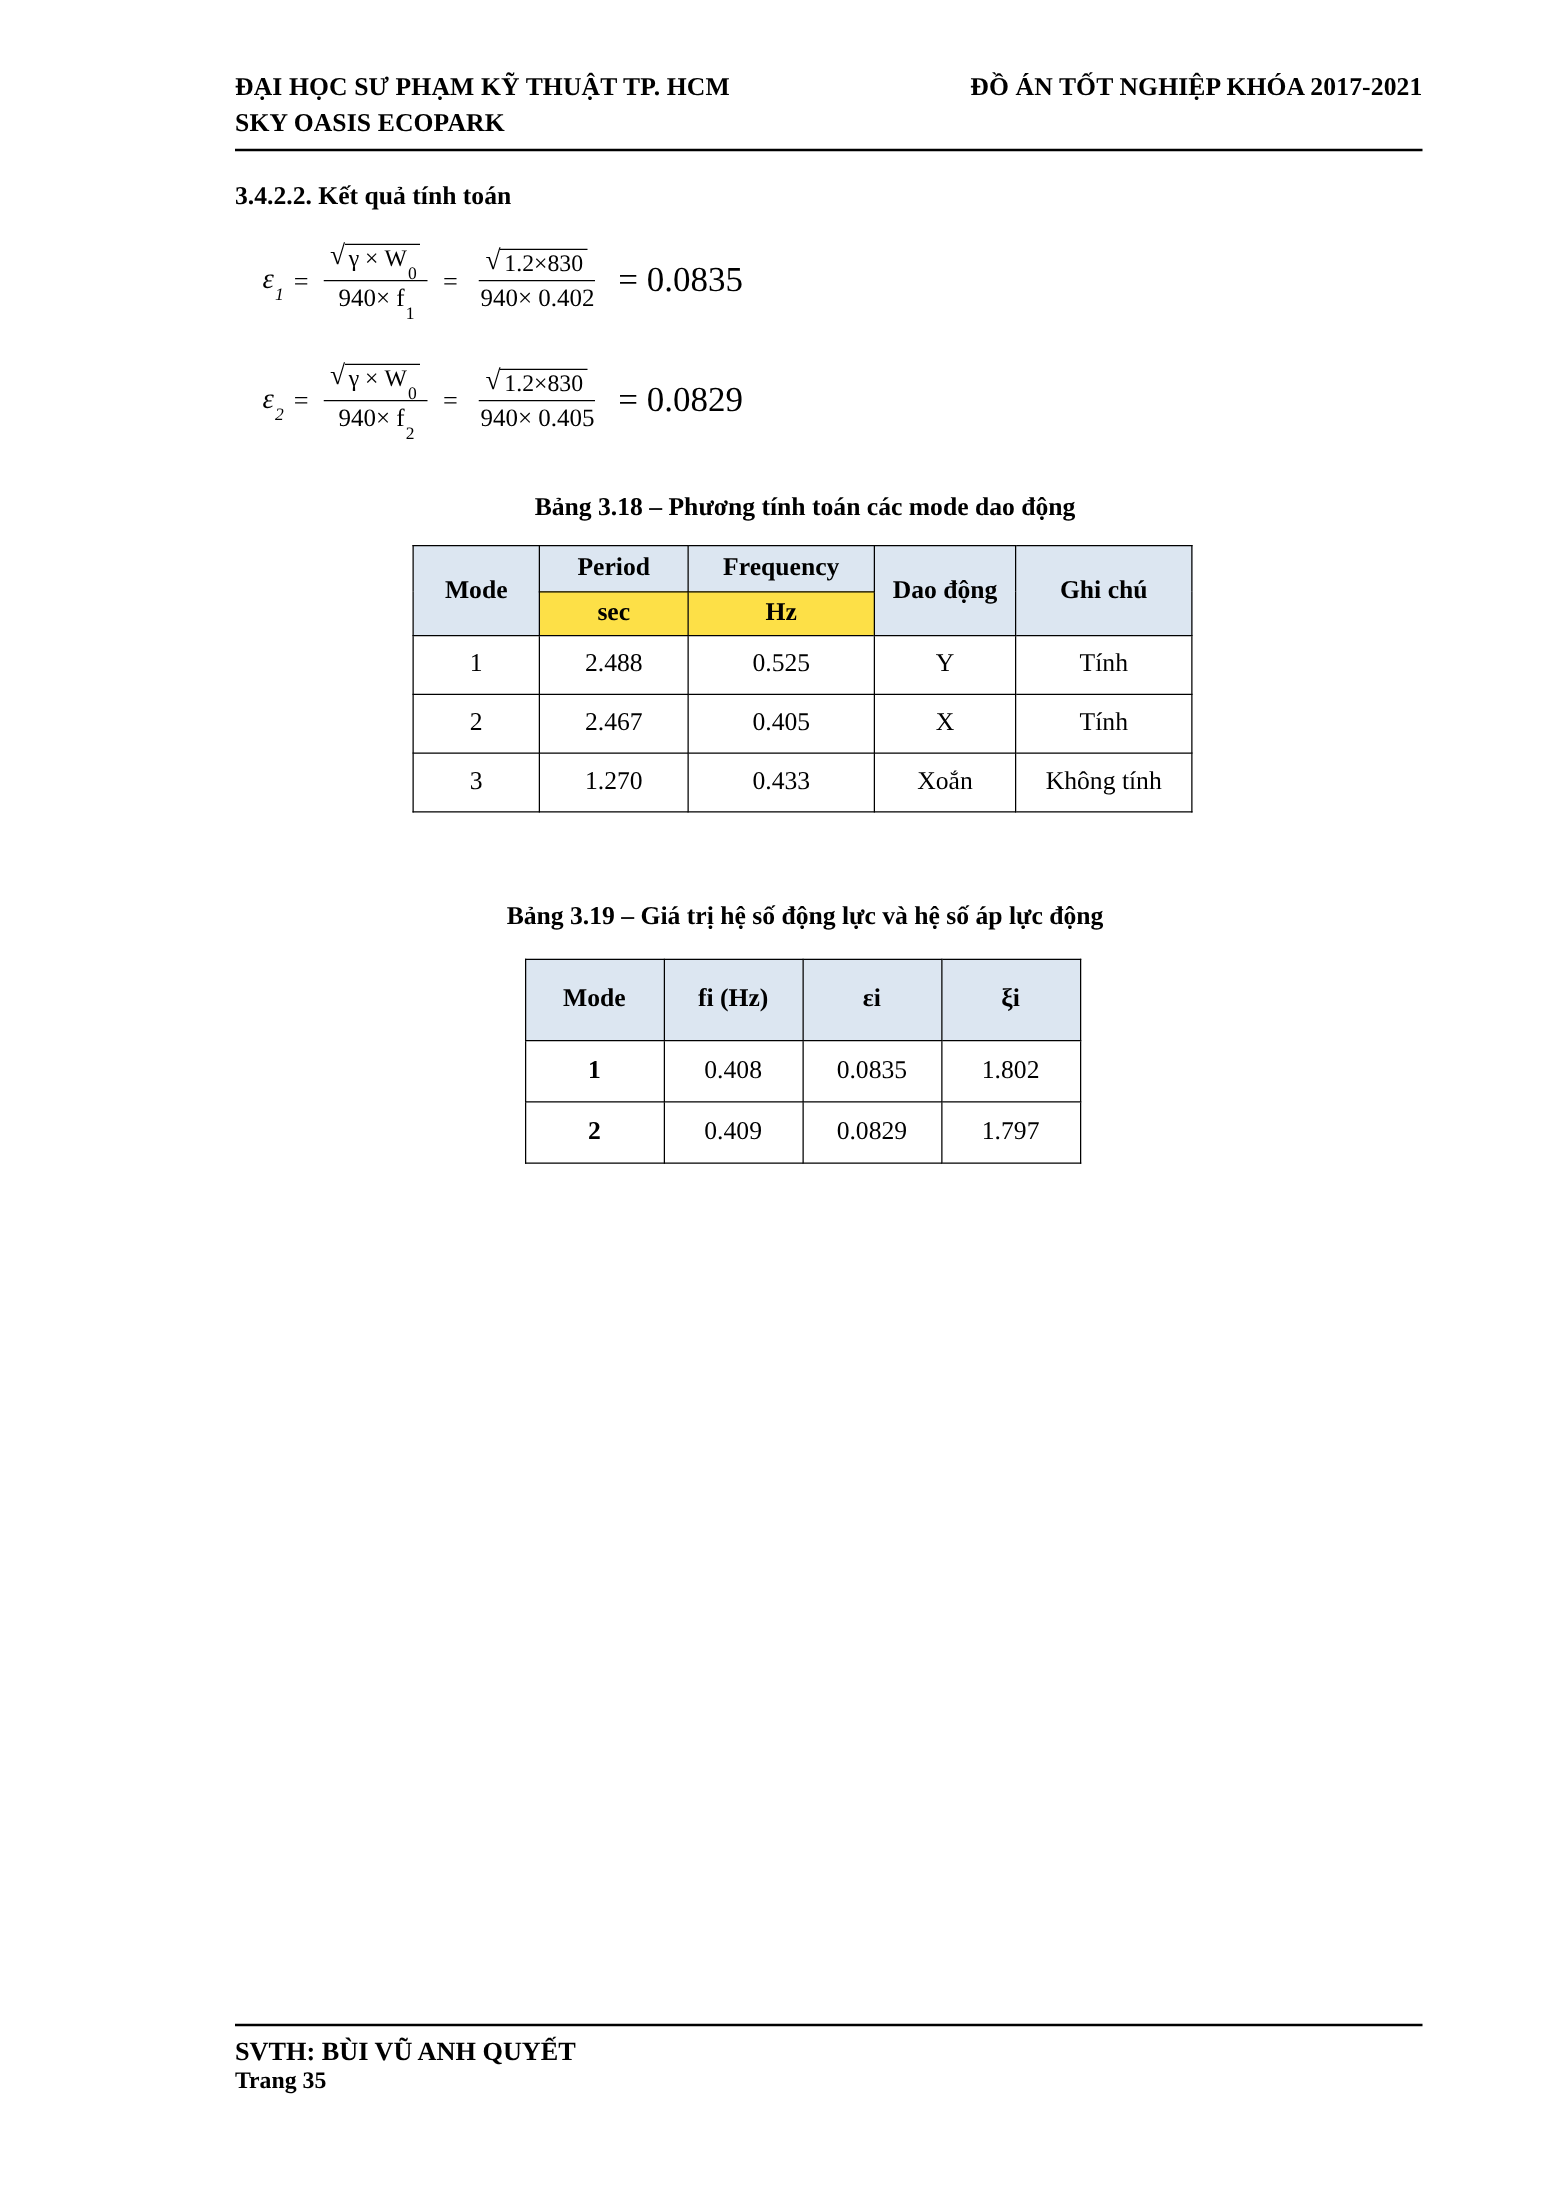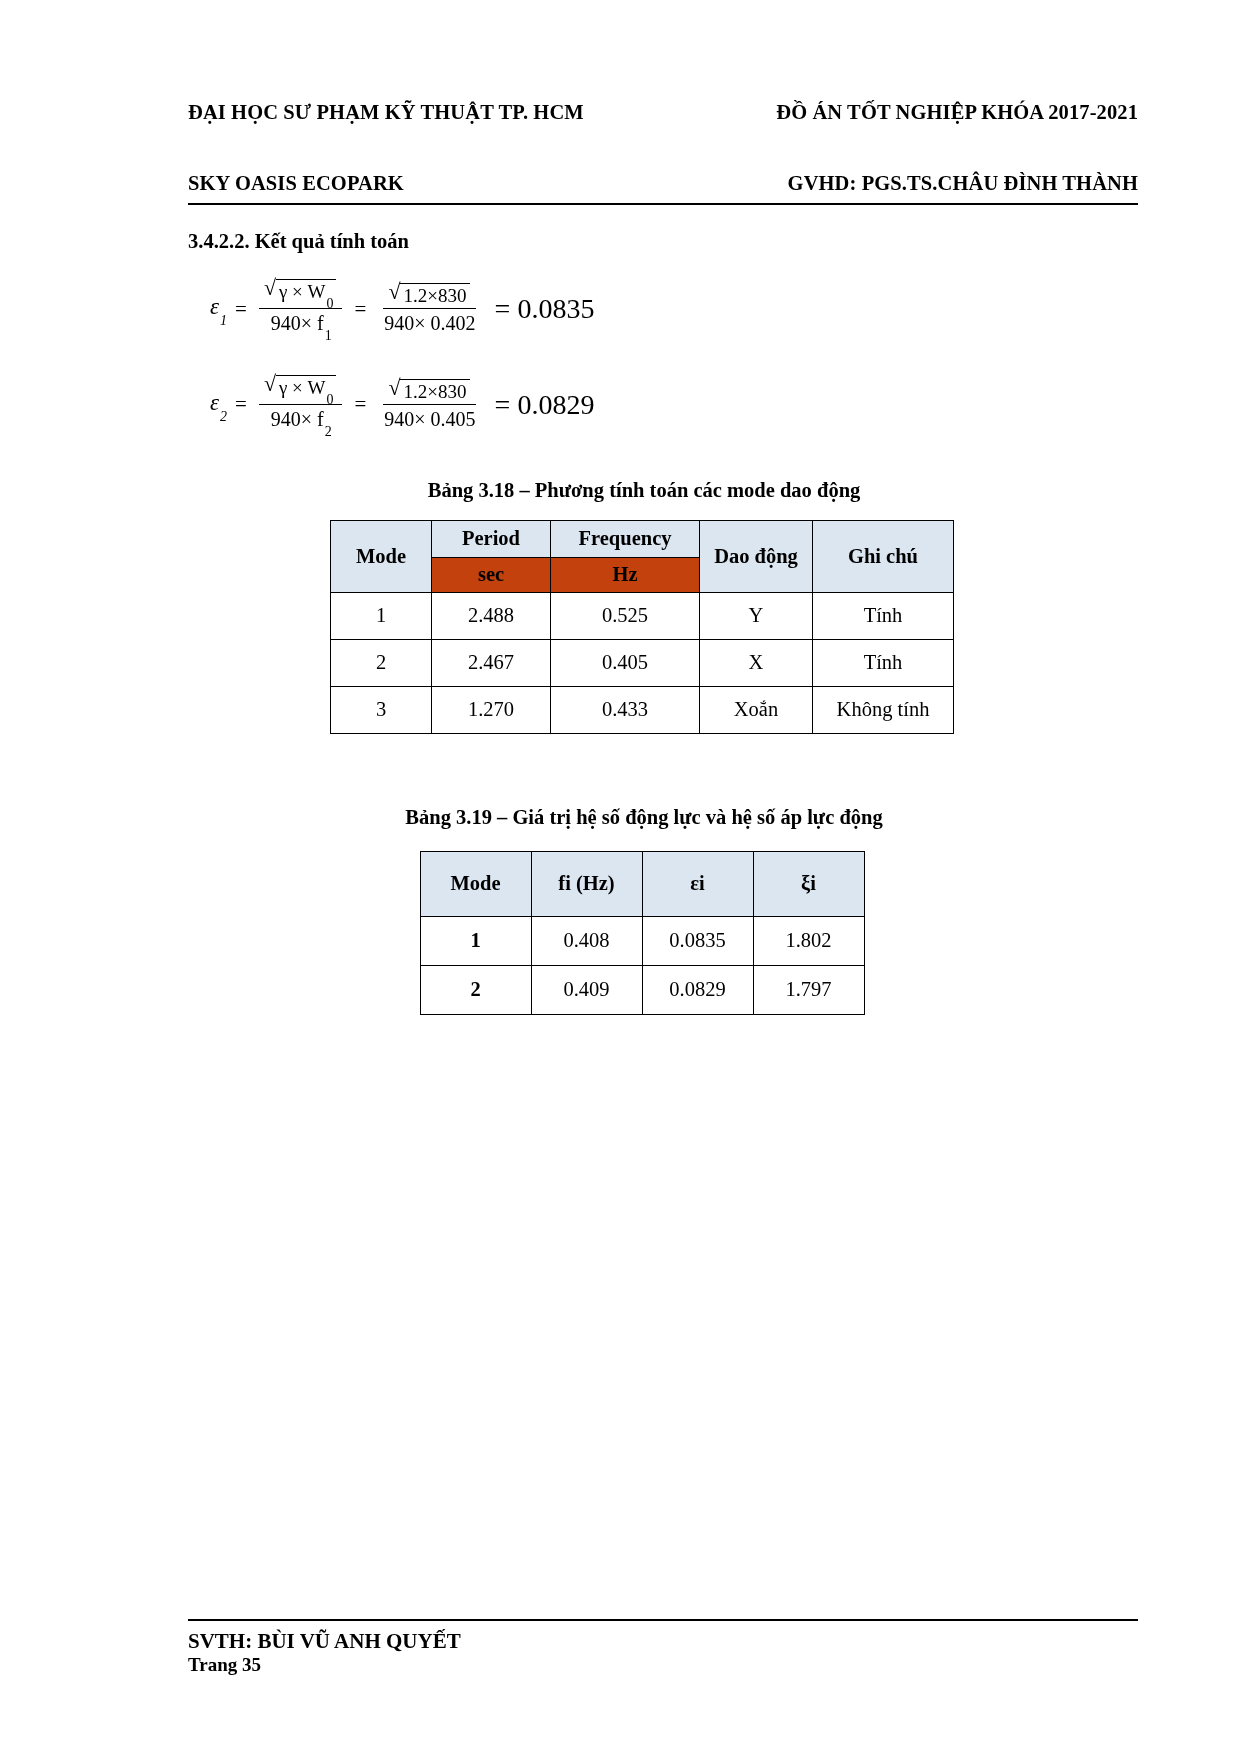--- a/index.html
+++ b/index.html
@@ -31,21 +31,21 @@
   .header-row {
     display: flex;
     justify-content: space-between;
     align-items: baseline;
     font-weight: bold;
     font-size: 20.5px;
     letter-spacing: .1px;
     line-height: 1.42;
   }
   .header-left { white-space: nowrap; }
-  .header-right { white-space: nowrap; margin-top: 42px; }
+  .header-right { white-space: nowrap; }
   .header-rule {
     border-bottom: 2.5px solid #000;
     margin-top: 5px;
     width: 950px;
   }
 
   
   .section-heading {
     font-weight: bold;
     font-size: 20.5px;
@@ -137,21 +137,21 @@
     text-align: center;
     font-weight: normal;
     padding: 0;
   }
   .t318 .hdr td {
     background: #dce6f1;
     font-weight: bold;
     height: 36px;
   }
   .t318 .hdr2 td {
-    background: #c2410c;
+    background: #fde047;
     font-weight: bold;
     height: 34px;
   }
   .t318 td { height: 46px; }
   .t318 .c-mode  { width: 100px; }
   .t318 .c-per   { width: 118px; }
   .t318 .c-freq  { width: 148px; }
   .t318 .c-dao   { width: 112px; }
   .t318 .c-ghi   { width: 140px; }
 
@@ -195,21 +195,20 @@
 
 <div class="page">
 
   <div class="header">
     <div class="header-row">
       <span class="header-left">ĐẠI HỌC SƯ PHẠM KỸ THUẬT TP. HCM</span>
       <span class="header-right">ĐỒ ÁN TỐT NGHIỆP KHÓA 2017-2021</span>
     </div>
     <div class="header-row">
       <span class="header-left">SKY OASIS ECOPARK</span>
-      <span class="header-right">GVHD: PGS.TS.CHÂU ĐÌNH THÀNH</span>
     </div>
     <div class="header-rule"></div>
   </div>
 
   <div class="section-heading">3.4.2.2. Kết quả tính toán</div>
 
   <div class="formula">
     <span class="var">
       <span>ε</span><span class="sub">1</span>
     </span>

